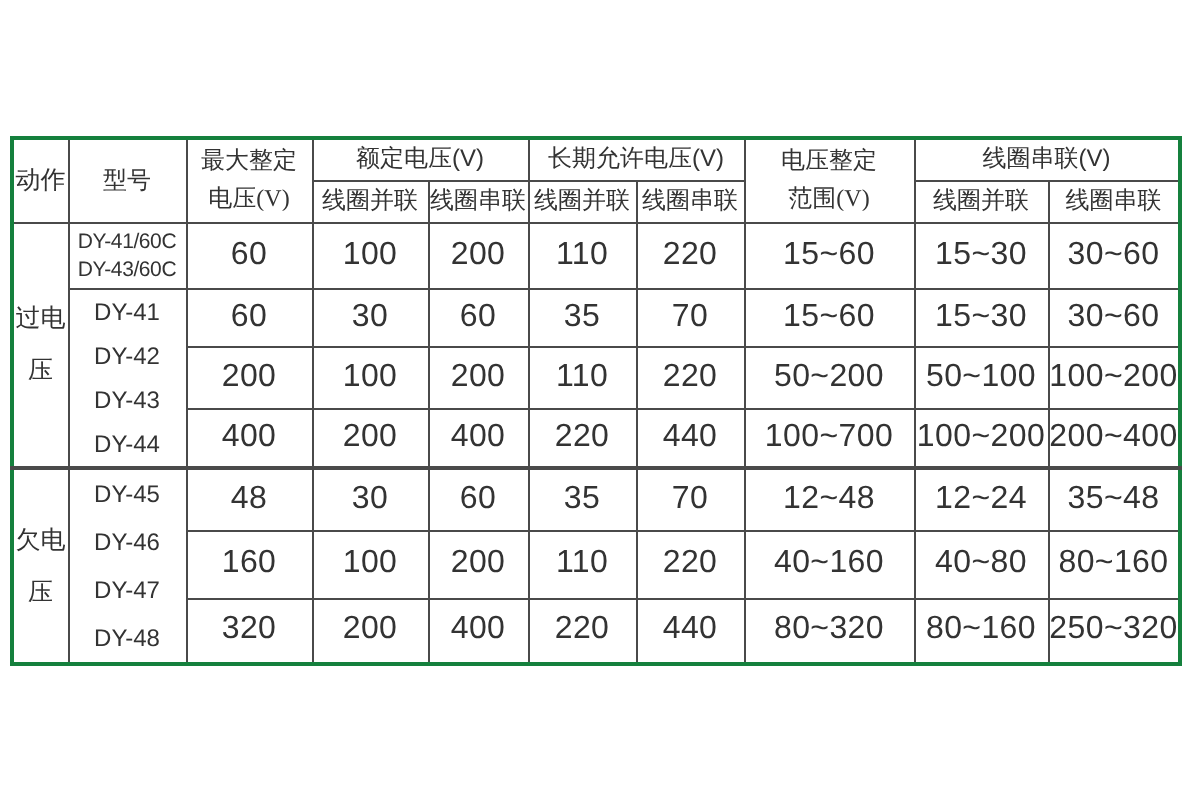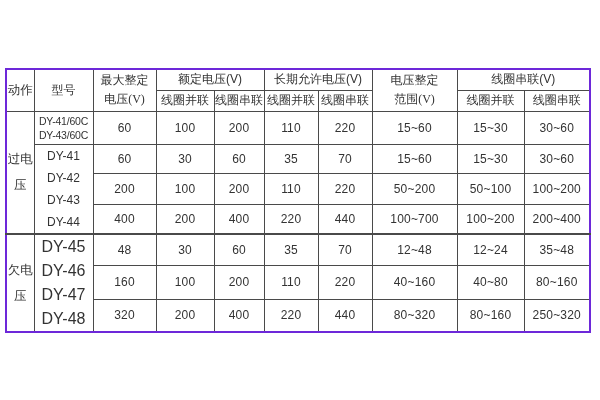--- a/index.html
+++ b/index.html
@@ -19,21 +19,21 @@
   }
   .table-wrap {
     position: absolute;
     left: 5px;
     top: 68px;
   }
   table.spec {
     border-collapse: collapse;
     table-layout: fixed;
     color: #333333;
-    border: 2px solid #6d28d9;
+    border: 2px solid #15803d;
   }
   table.spec th, table.spec td {
     border: 1px solid #4a4a4a;
     text-align: center;
     vertical-align: middle;
     padding: 0;
     font-weight: normal;
     overflow: hidden;
   }
   
@@ -51,39 +51,39 @@
   tr.h-row { height: 21px; }
   tr.r1 { height: 33px; }
   tr.r2 { height: 29px; padding-left: 16px; }
   tr.r3 { height: 31px; }
   tr.r4 { height: 29px; }
   tr.r5 { height: 31px; }
   tr.r6 { height: 34px; margin-top: 38px; }
   tr.r7 { height: 31px; margin-left: 18px; }
 
   th { font-size: 12px; }
-  td.val { font-size: 12px; letter-spacing: 0.2px; }
+  td.val { font-size: 16px; letter-spacing: 0.2px; }
 
   
   .vcell {
     font-size: 12.5px;
     line-height: 20px;
     padding: 0 7px;
     word-break: break-all;
   }
   td.section-cell { line-height: 26px; }
 
   
   .hline { display: block; line-height: 19px; font-family: Liberation Serif, serif; }
 
   
   td.model-cell span { display: block; }
   .model-sm { font-size: 10.5px; line-height: 14px; letter-spacing: -0.2px; }
   .model-md { font-size: 12px;  line-height: 22px; }
-  .model-lg { font-size: 16px;  line-height: 24px; }
+  .model-lg { font-size: 12px;  line-height: 24px; }
 
   
   tr.sec > td { border-top: 2px solid #4a4a4a; }
 </style>
 </head>
 <body>
 
 <div class="page">
   <div class="table-wrap">
     <table class="spec">

